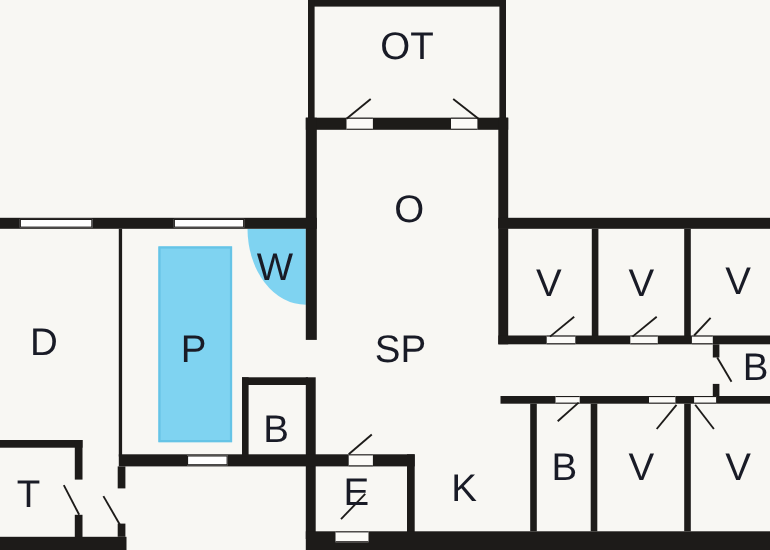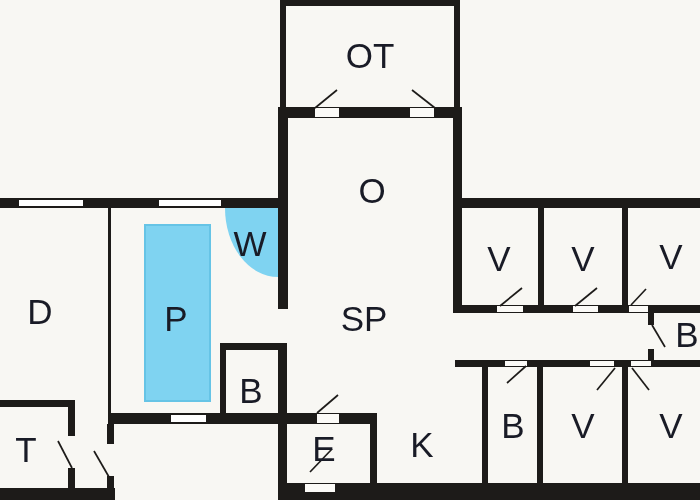--- a/index.html
+++ b/index.html
@@ -79,21 +79,21 @@
       <line x1="652" y1="325" x2="665" y2="347" stroke="#1d1b19" stroke-width="1.7"></line>
       <line x1="526" y1="366" x2="507" y2="383" stroke="#1d1b19" stroke-width="1.7"></line>
       <line x1="615" y1="368" x2="597" y2="390" stroke="#1d1b19" stroke-width="1.7"></line>
       <line x1="632" y1="368" x2="649" y2="390" stroke="#1d1b19" stroke-width="1.7"></line>
       <line x1="317" y1="413" x2="338" y2="395" stroke="#1d1b19" stroke-width="1.7"></line>
       <line x1="310" y1="472" x2="332" y2="449" stroke="#1d1b19" stroke-width="1.7"></line>
       <line x1="58" y1="441" x2="72" y2="468" stroke="#1d1b19" stroke-width="1.7"></line>
       <line x1="94" y1="451" x2="109" y2="477" stroke="#1d1b19" stroke-width="1.7"></line>
     </svg>
   <div id="labels-layer">
-      <div class="room-label" style="left: 370px; top: 55px;">OT</div>
+      <div class="room-label" style="left: 370px; top: 42px;">OT</div>
       <div class="room-label" style="left: 372px; top: 190px;">O</div>
       <div class="room-label" style="left: 364px; top: 318px;">SP</div>
       <div class="room-label" style="left: 40px; top: 311px;">D</div>
       <div class="room-label" style="left: 176px; top: 318px;">P</div>
       <div class="room-label" style="left: 250px; top: 243px;">W</div>
       <div class="room-label" style="left: 251px; top: 390px;">B</div>
       <div class="room-label" style="left: 26px; top: 449px;">T</div>
       <div class="room-label" style="left: 324px; top: 448px;">E</div>
       <div class="room-label" style="left: 422px; top: 444px;">K</div>
       <div class="room-label" style="left: 499px; top: 258px;">V</div>

